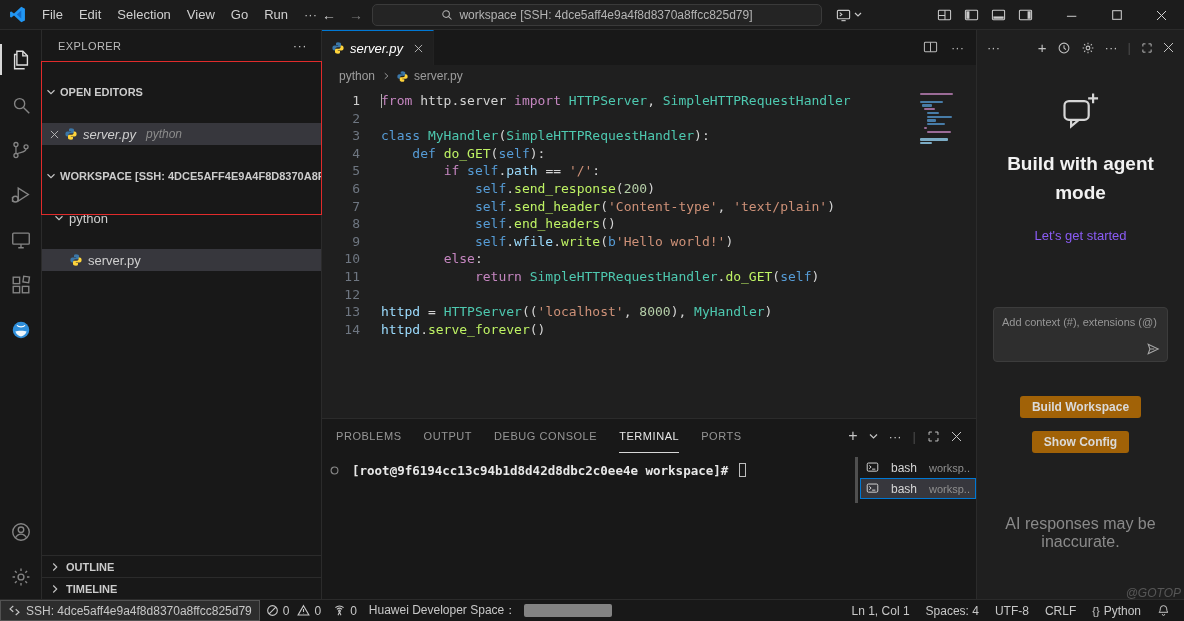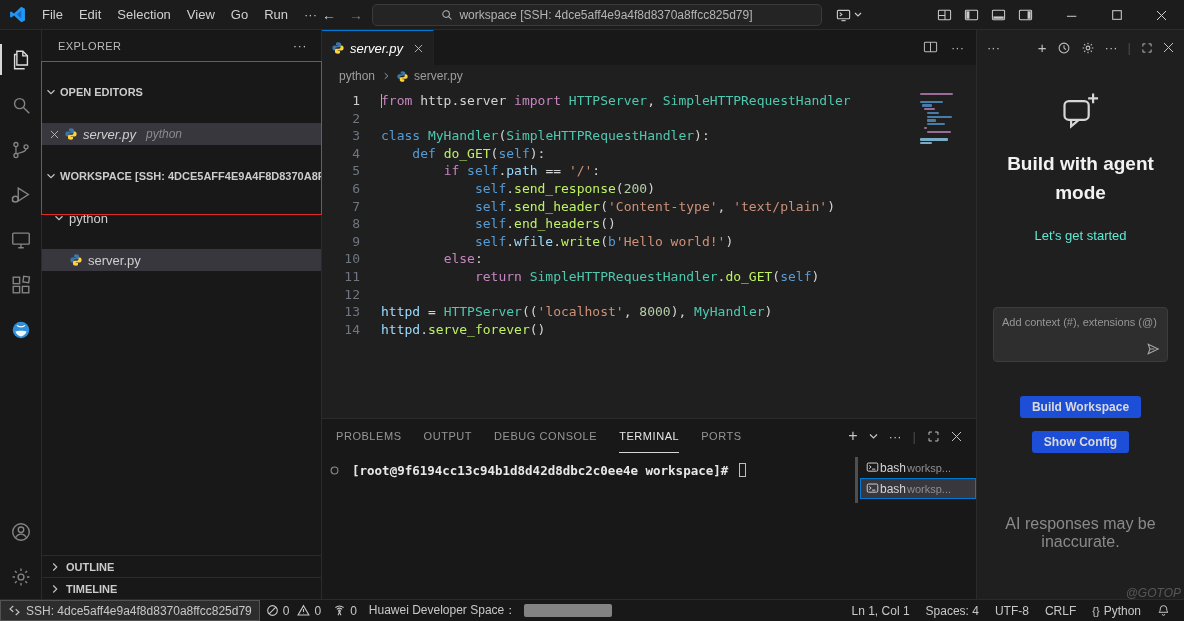--- a/index.html
+++ b/index.html
@@ -78,35 +78,35 @@
   .ptab.active { color:#e7e7e7; border-bottom-color:#d7d7d7; }
   .panel-actions { margin-left:auto; display:flex; align-items:center; gap:11px; color:#c5c5c5; }
   .pa-sep { color:#4a4a4a; }
   .panel-body { flex:1; display:flex; font-family:"DejaVu Sans Mono", monospace; font-size:12.5px; }
   .term-content { flex:1; display:flex; align-items:flex-start; gap:13px; padding:10px 0 0 8px; }
   .term-line { white-space:pre; color:#e8e8e8; font-weight:700; }
   .term-cursor { display:inline-block; width:7px; height:14px; border:1px solid #bdbdbd; vertical-align:-2px; margin-left:3px; }
   .term-scroll { width:8px; padding-top:4px; }
   .term-scroll .slider { width:3px; height:46px; background:#4f4f4f; margin:0 auto; }
   .term-list { width:116px; padding-top:4px; font-family:"Liberation Sans", sans-serif; font-size:12px; }
-  .term-row { height:21px; display:flex; align-items:center; gap:1px; padding:0 6px; color:#d5d5d5; white-space:nowrap; overflow:hidden; }
+  .term-row { height:21px; display:flex; align-items:center; gap:12px; padding:0 6px; color:#d5d5d5; white-space:nowrap; overflow:hidden; }
   .term-row .tdetail { color:#8f8f8f; font-size:11px; overflow:hidden; }
   .term-row.selected { background:#37373d; box-shadow: inset 0 0 0 1px #0078d4; }
 
   
   .chat { width:207px; background:#1f1f1f; display:flex; flex-direction:column; }
   .chat-header { height:35px; flex:none; display:flex; align-items:center; padding:0 10px; gap:10px; color:#c2c2c2; }
   .chat-header .right { margin-left:auto; display:flex; align-items:center; gap:10px; }
   .chat-body { flex:1; display:flex; flex-direction:column; align-items:center; text-align:center; padding:0 16px; }
   .chat-glyph { margin-top:24px; color:#d6d6d6; }
   .chat-heading { margin-top:16px; font-size:19px; font-weight:700; color:#f2f2f2; line-height:1.55; }
-  .chat-sub { margin-top:20px; font-size:13px; color:#5eead4; }
+  .chat-sub { margin-top:20px; font-size:13px; color:#8b5cf6; }
   .chat-input { position:relative; margin-top:64px; width:100%; height:55px; background:#2e2e2e; border:1px solid #3c3c3c; border-radius:4px; padding:8px 8px 0 8px; text-align:left; font-size:11px; color:#979797; white-space:nowrap; overflow:hidden; }
   .send { position:absolute; right:7px; bottom:5px; color:#a8a8a8; }
-  .chat-btn { margin-top:13px; background:#1d4ed8; border-radius:3px; padding:4px 12px; font-size:12px; font-weight:600; color:#dadada; }
+  .chat-btn { margin-top:13px; background:#a16207; border-radius:3px; padding:4px 12px; font-size:12px; font-weight:600; color:#dadada; }
   .chat-btn.first { margin-top:34px; }
   .chat-disclaimer { margin-top:62px; font-size:16px; color:#8a8a8a; }
 
   
   .statusbar { position:relative; height:22px; background:#181818; border-top:1px solid #2b2b2b; display:flex; align-items:center; font-size:12px; color:#c8c8c8; }
   .sb-left { display:flex; align-items:center; height:100%; }
   .sb-remote { height:100%; display:flex; align-items:center; gap:5px; padding:0 8px; background:#2d2d2d; box-shadow: inset 0 0 0 1px #525252; }
   .sb-item { display:flex; align-items:center; gap:4px; padding:0 6px; height:100%; }
   .redact { width:88px; height:13px; background:#8f8f8f; border-radius:2px; opacity:.9; margin-left:4px; }
   .sb-right { margin-left:auto; display:flex; align-items:center; height:100%; padding-right:36px; gap:2px; }

